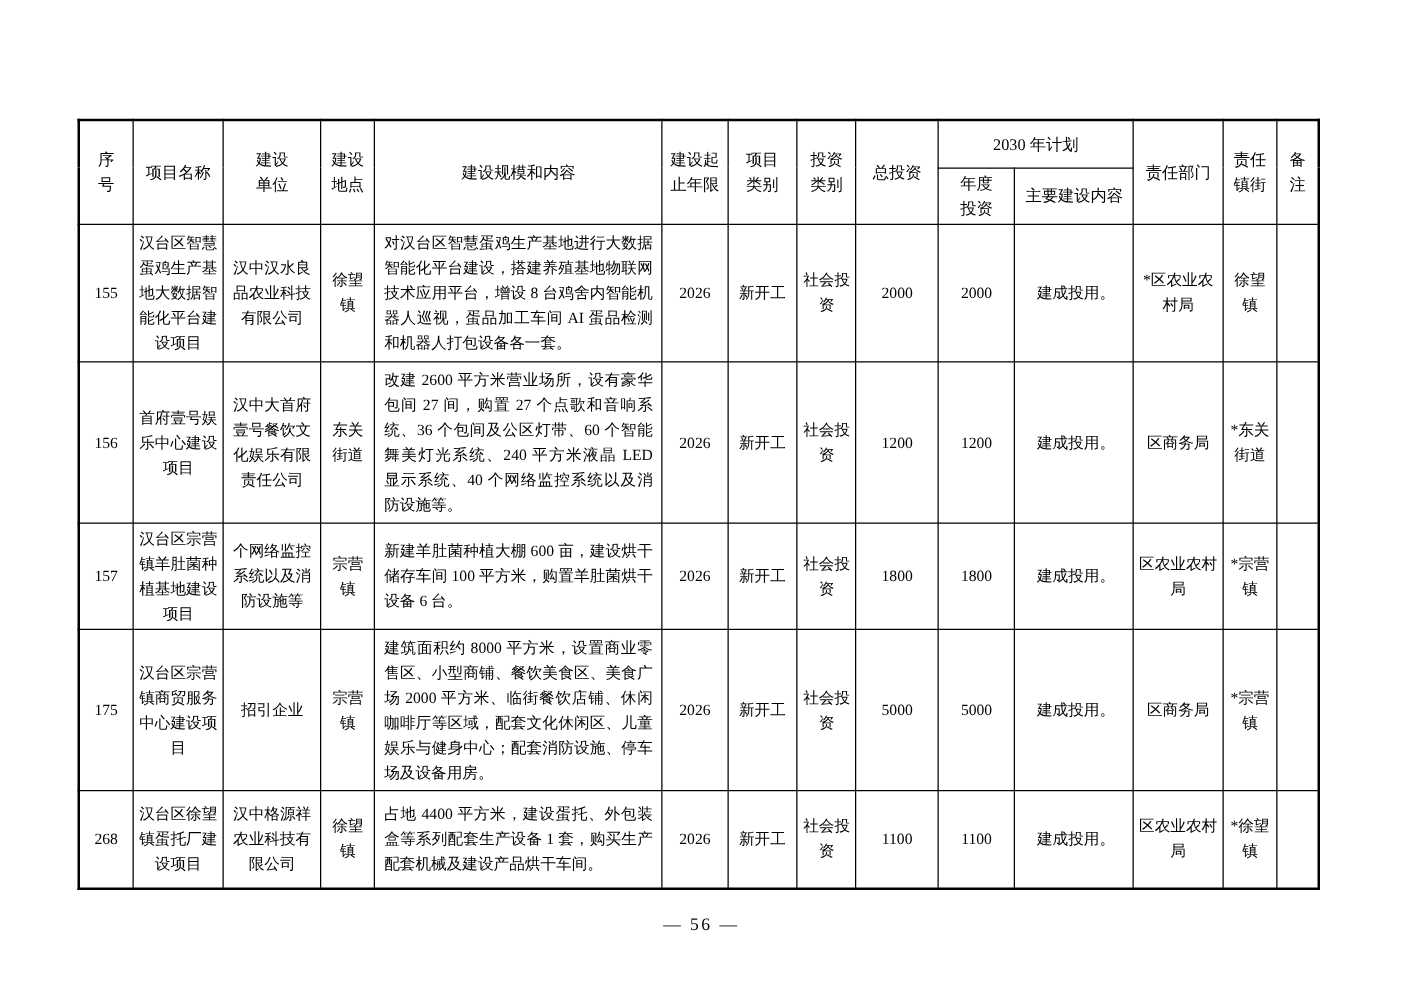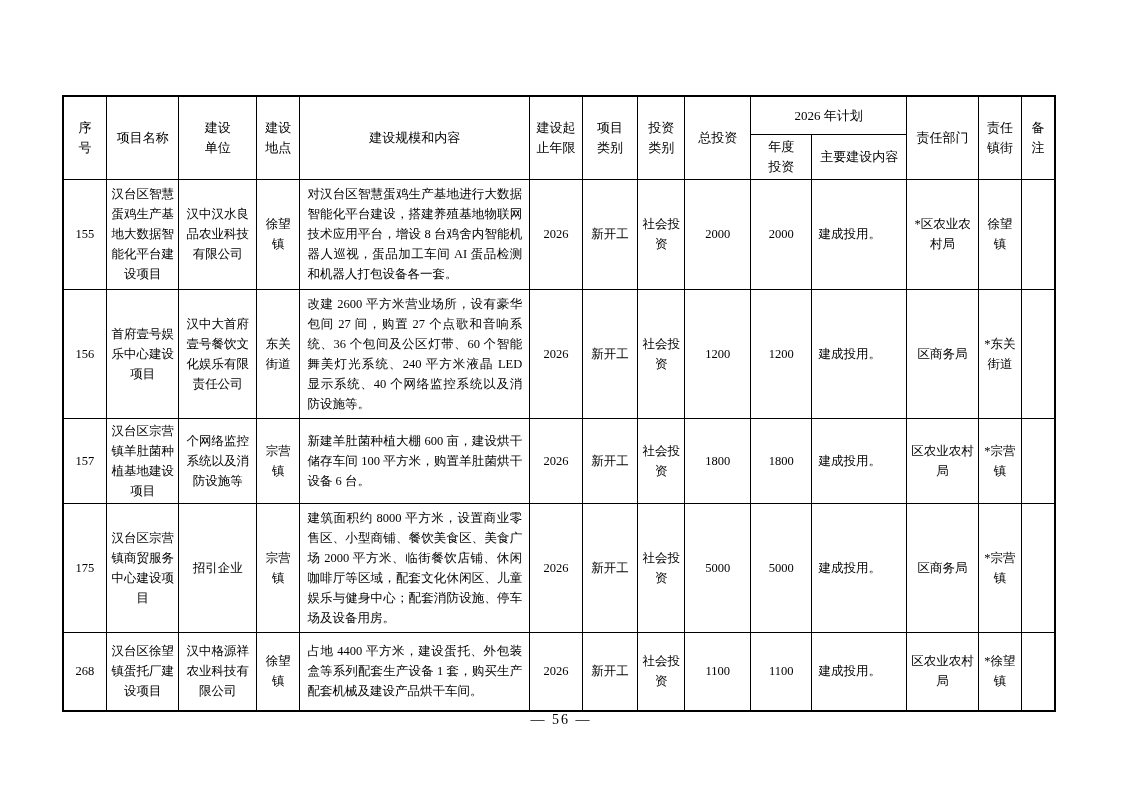--- a/index.html
+++ b/index.html
@@ -24,23 +24,23 @@
     padding:2px 3px;
     word-break:break-all;
   }
   th{font-size:13px;white-space:pre-line;line-height:1.5;}
   td.scale-cell{
     text-align:justify;
     text-align-last:left;
     padding:4px 7px;
     margin-top:44px;
   }
-  td.left-cell{text-align:left;padding-left:6px;}
+  td.left-cell{text-align:center;padding-left:6px;}
   .footer{
-    position:absolute;left:0;width:1122px;top:712px;
+    position:absolute;left:0;width:1122px;top:733px;
     text-align:center;font-size:14px;letter-spacing:2px;
   }
 </style>
 </head>
 <body>
 
 <div class="page">
   <table class="doc-table">
     <colgroup>
       <col style="width:43px">
@@ -68,21 +68,21 @@
         <th rowspan="2">建设
 地点</th>
         <th rowspan="2">建设规模和内容</th>
         <th rowspan="2">建设起
 止年限</th>
         <th rowspan="2">项目
 类别</th>
         <th rowspan="2">投资
 类别</th>
         <th rowspan="2">总投资</th>
-        <th colspan="2">2026 年计划</th>
+        <th colspan="2">2030 年计划</th>
         <th rowspan="2">责任部门</th>
         <th rowspan="2">责任
 镇街</th>
         <th rowspan="2">备
 注</th>
       </tr>
       <tr style="height:45px">
         <th>年度
 投资</th>
         <th>主要建设内容</th>

